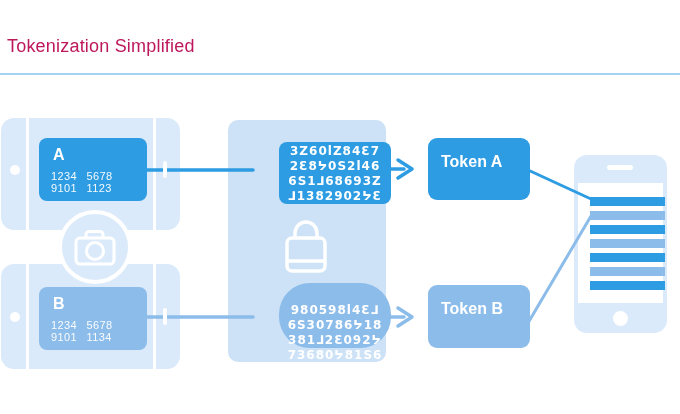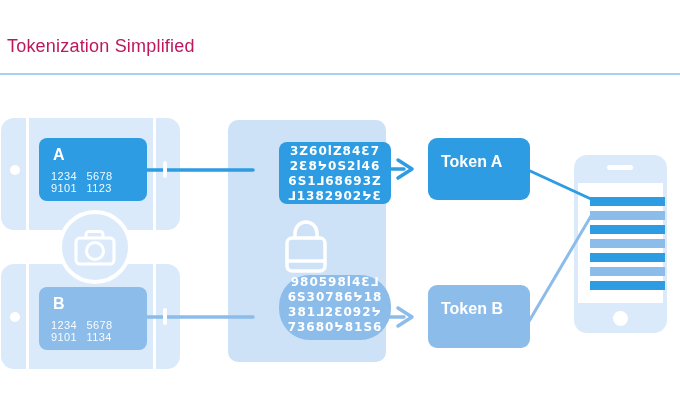--- a/index.html
+++ b/index.html
@@ -32,21 +32,21 @@
   .card-label{position:absolute;left:14px;top:8px;font-size:16px;font-weight:bold;}
   .card-number{position:absolute;left:12px;bottom:7px;font-size:11px;letter-spacing:.4px;
                word-spacing:6px;opacity:.95;}
 
   
   .panel{position:absolute;left:228px;top:120px;width:158px;height:242px;background:#CDE2F6;border-radius:10px;}
   .enc{position:absolute;left:251px;width:112px;border-radius:8px;z-index:10;color:#fff;
        font-family:"DejaVu Sans",sans-serif;font-weight:bold;font-size:12px;line-height:15px;
        white-space:pre-line;text-align:center;letter-spacing:1px;box-sizing:border-box;margin-left:28px;}
   .enc-a{top:142px;height:62px;background:#2D9CE2;padding-top:2px;}
-  .enc-b{top:275px;height:65px;background:#8CBCEA;padding-top:0;border-radius:31px;}
+  .enc-b{top:283px;height:65px;background:#8CBCEA;padding-top:20px;border-radius:31px;}
   .lock{position:absolute;left:284px;top:212px;}
 
   
   .token{position:absolute;left:428px;width:102px;border-radius:9px;z-index:10;color:#fff;
          font-weight:bold;font-size:16px;padding:15px 0 0 13px;box-sizing:border-box;}
   .token-a{top:138px;height:62px;background:#2D9CE2;}
   .token-b{top:285px;height:63px;background:#8CBCEA;}
 
   
   .phone-r{position:absolute;left:574px;top:155px;width:93px;height:178px;background:#DBEAFA;border-radius:13px;}

